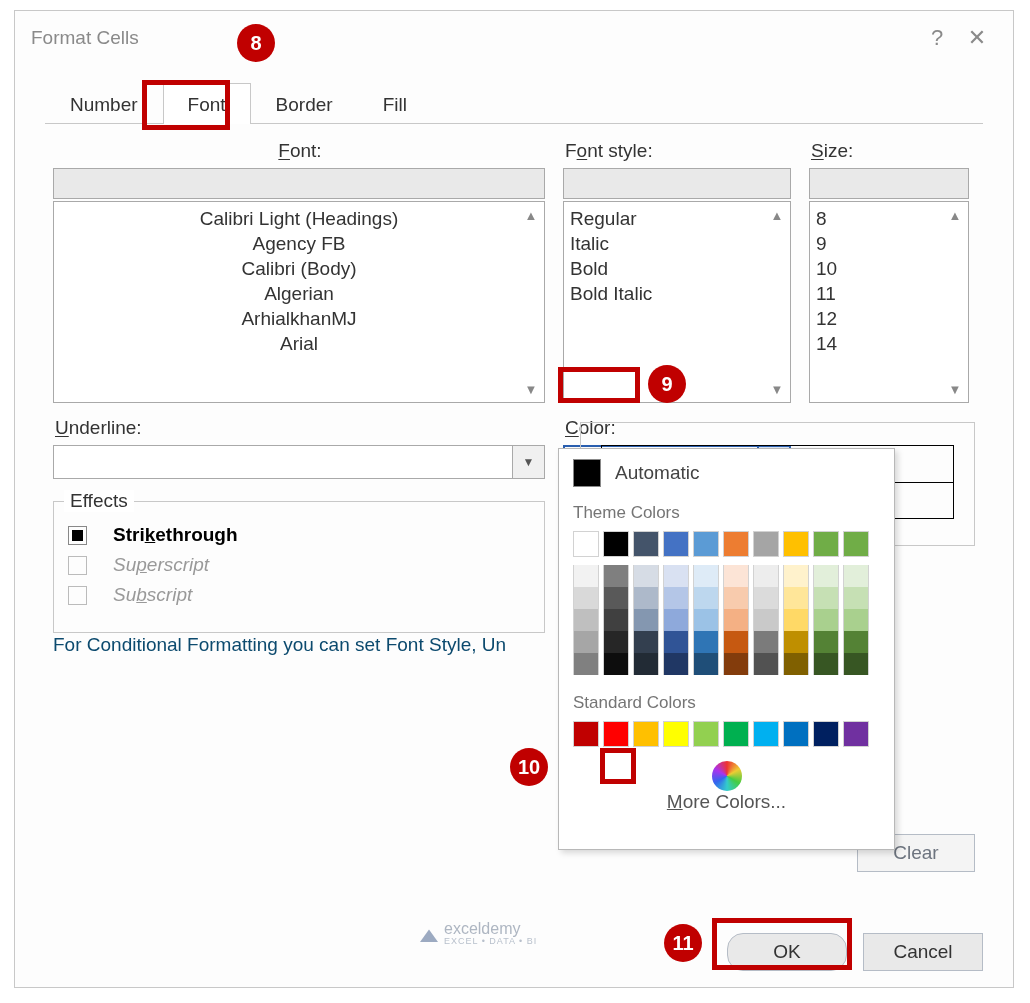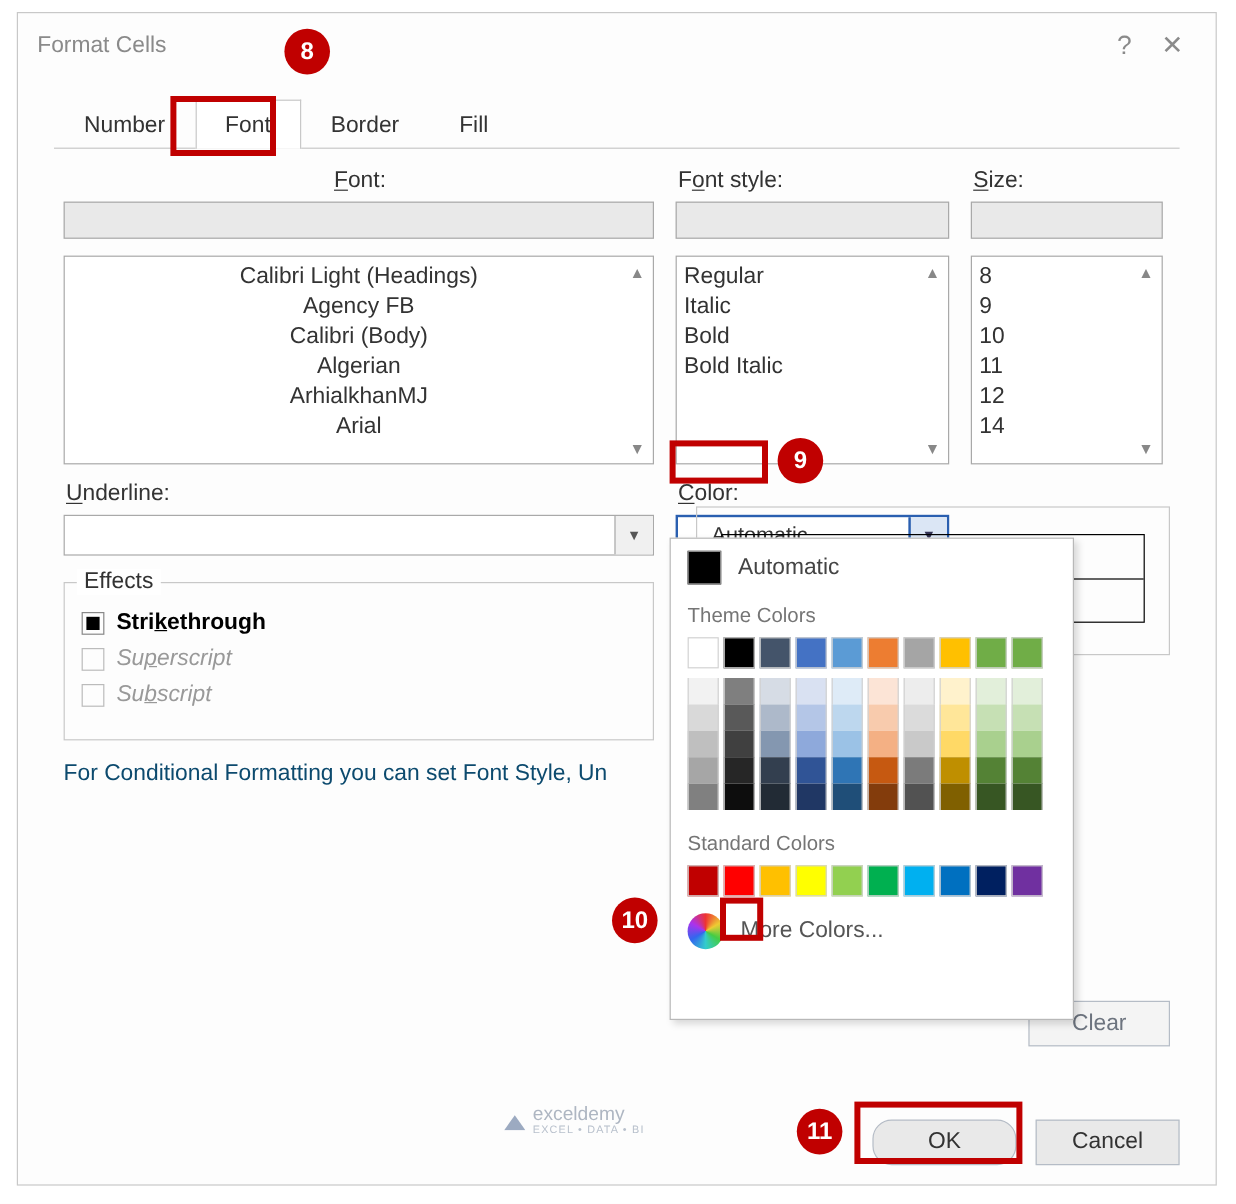--- a/index.html
+++ b/index.html
@@ -38,22 +38,22 @@
 .font-col { flex: 0 0 492px; text-align: center; }
 .style-col { flex: 0 0 228px; }
 .size-col  { flex: 0 0 160px; }
 .lbl { font-size: 19px; color: #333; margin: 4px 0 6px 2px; }
 .lbl u { text-decoration: underline; text-underline-offset: 2px; }
 
 .input-box {
   width: 100%; height: 31px; border: 1px solid #a9a9a9; background: #e9e9e9;
 }
 .list-box {
-  width: 100%; border: 1px solid #a9a9a9; background: #fff; margin-top: 14px;
-  padding: 4px 6px; height: 174px; position: relative; font-size: 19px; color: #333;
+  width: 100%; border: 1px solid #a9a9a9; background: #fff; margin-top: 2px;
+  padding: 4px 6px; height: 202px; position: relative; font-size: 19px; color: #333;
   line-height: 25px;
 }
 .list-box .scroll-up, .list-box .scroll-down {
   position: absolute; right: 2px; width: 22px; height: 22px; color: #888; font-size: 13px;
   display: flex; align-items: center; justify-content: center;
 }
 .list-box .scroll-up { top: 2px; }
 .list-box .scroll-down { bottom: 2px; }
 
 .underline-row { margin-top: 10px; display: flex; gap: 18px; }
@@ -79,21 +79,21 @@
 }
 
 .effects-box {
   border: 1px solid #c8c8c8; width: 492px; margin-top: 22px; padding: 14px 14px 18px 14px;
   position: relative;
 }
 .effects-box .legend {
   position: absolute; top: -12px; left: 10px; background: #fff; padding: 0 6px;
   font-size: 19px; color: #333;
 }
-.chk { display: flex; align-items: center; gap: 10px; margin: 8px 0; font-size: 19px; }
+.chk { display: flex; align-items: center; gap: 26px; margin: 8px 0; font-size: 19px; }
 .chk .box {
   width: 19px; height: 19px; border: 1px solid #888; display: inline-flex;
   align-items: center; justify-content: center;
 }
 .chk .box .fill { width: 11px; height: 11px; background: #000; }
 .chk.disabled { color: #999; font-style: italic; }
 .chk.disabled .box { border-color: #bbb; }
 
 .hint { position: absolute; left: 8px; top: 510px; font-size: 19px; color: #0c4a6e; }
 
@@ -132,22 +132,22 @@
 }
 .picker .sect-label { color: #757575; font-size: 17px; padding: 6px 14px 8px 14px; }
 .picker .grid, .picker .shade-grid, .picker .std-row {
   display: grid; grid-template-columns: repeat(10, 26px); gap: 4px;
   padding: 0 14px;
 }
 .picker .sw { width: 26px; height: 26px; border: 1px solid #d2d2d2; }
 .picker .shade-grid { row-gap: 0px; margin-top: 8px; }
 .picker .shade-grid .sw { border-top: none; border-bottom: none; height: 22px; border-left:1px solid #d2d2d2; border-right:1px solid #d2d2d2;}
 .picker .more-row {
-  display: flex; align-items: center; gap: 14px; padding: 14px 14px 0 14px;
-  font-size: 19px; color: #555;
+  display: flex; align-items: center; padding: 14px 14px 0 14px;
+  font-size: 19px; color: #555; flex-direction: column;
 }
 .picker .wheel {
   width: 30px; height: 30px;
   background: conic-gradient(#e33,#ec3,#4c4,#3cc,#36e,#a3e,#e33);
   border-radius: 50%;
 }
 
 
 .red-box { position: absolute; border: 5px solid #c00000; z-index: 100; pointer-events: none; }
 .badge {

